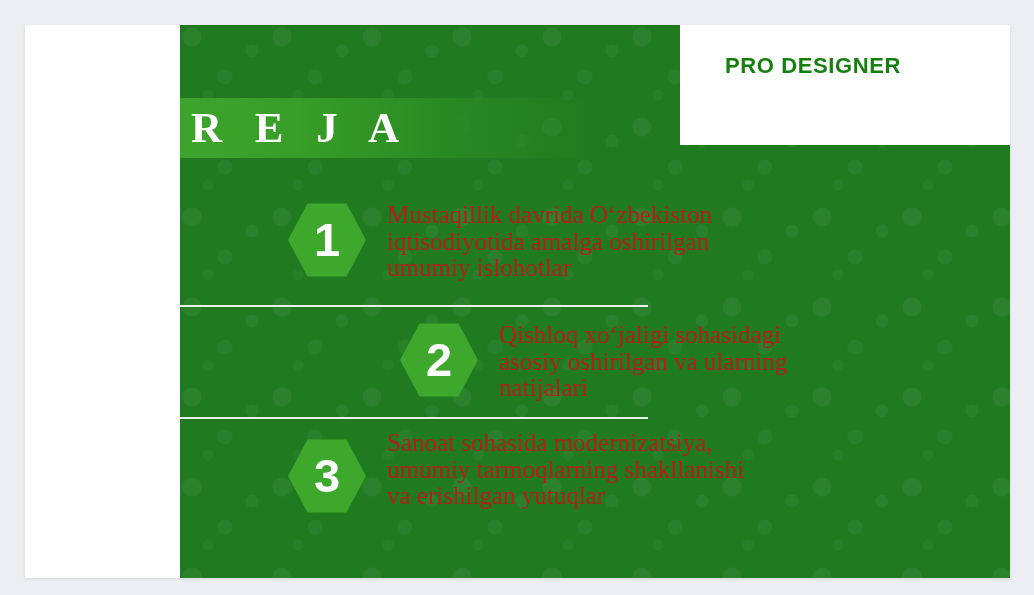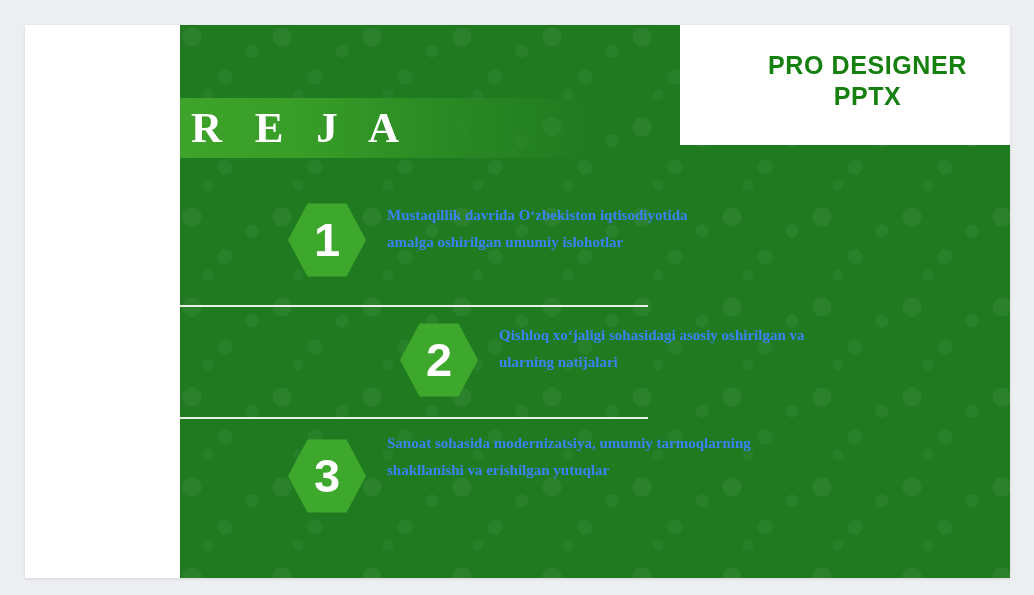--- a/index.html
+++ b/index.html
@@ -91,25 +91,25 @@
     letter-spacing: 11px;
     text-indent: 11px;
   }
 
   
   #brand {
     position: absolute;
     left: 700px;
     top: 25px;
     width: 285px;
-    text-align: center;
+    text-align: left;
     color: #15800f;
     font-family: "Liberation Sans", sans-serif;
     font-weight: bold;
-    font-size: 25px;
+    font-size: 22px;
     line-height: 31px;
     letter-spacing: 0.6px;
   }
   #brand .brand-line { display: block; }
 
   
   .item {
     position: absolute;
   }
   .hexagon {
@@ -120,24 +120,24 @@
     clip-path: polygon(25% 2%, 75% 2%, 100% 50%, 75% 98%, 25% 98%, 0% 50%);
     color: #ffffff;
     font-family: "Liberation Sans", sans-serif;
     font-weight: bold;
     font-size: 47px;
     line-height: 76px;
     text-align: center;
   }
   .item-text {
     position: absolute;
-    color: #3b82f6;
+    color: #b91c1c;
     font-family: "Liberation Serif", serif;
-    font-weight: bold;
-    font-size: 15px;
+    font-weight: normal;
+    font-size: 25px;
     line-height: 26.5px;
   }
 
   
   #item-1 .hexagon { left: 263px; top: 177px; }   
   #item-1 .item-text { left: 362px; top: 177px; width: 345px; }
 
   
   #item-2 .hexagon { left: 375px; top: 297px; }
   #item-2 .item-text { left: 474px; top: 297px; width: 320px; }
@@ -170,21 +170,20 @@
 
     <svg id="corner-curve" viewBox="0 0 90 120" preserveAspectRatio="none">
       <path d="M0,0 L90,0 L90,120 L88,120 C60,118 30,70 0,0 Z" fill="#ffffff"></path>
     </svg>
 
     <div id="title-band"></div>
     <div id="title-text">R E J A</div>
 
     <div id="brand">
       <span class="brand-line">PRO DESIGNER</span>
-      <span class="brand-line">PPTX</span>
     </div>
 
     <div class="item" id="item-1">
       <div class="hexagon">1</div>
       <div class="item-text">Mustaqillik davrida O‘zbekiston iqtisodiyotida amalga oshirilgan umumiy islohotlar</div>
     </div>
 
     <div class="divider" id="divider-1"></div>
 
     <div class="item" id="item-2">

